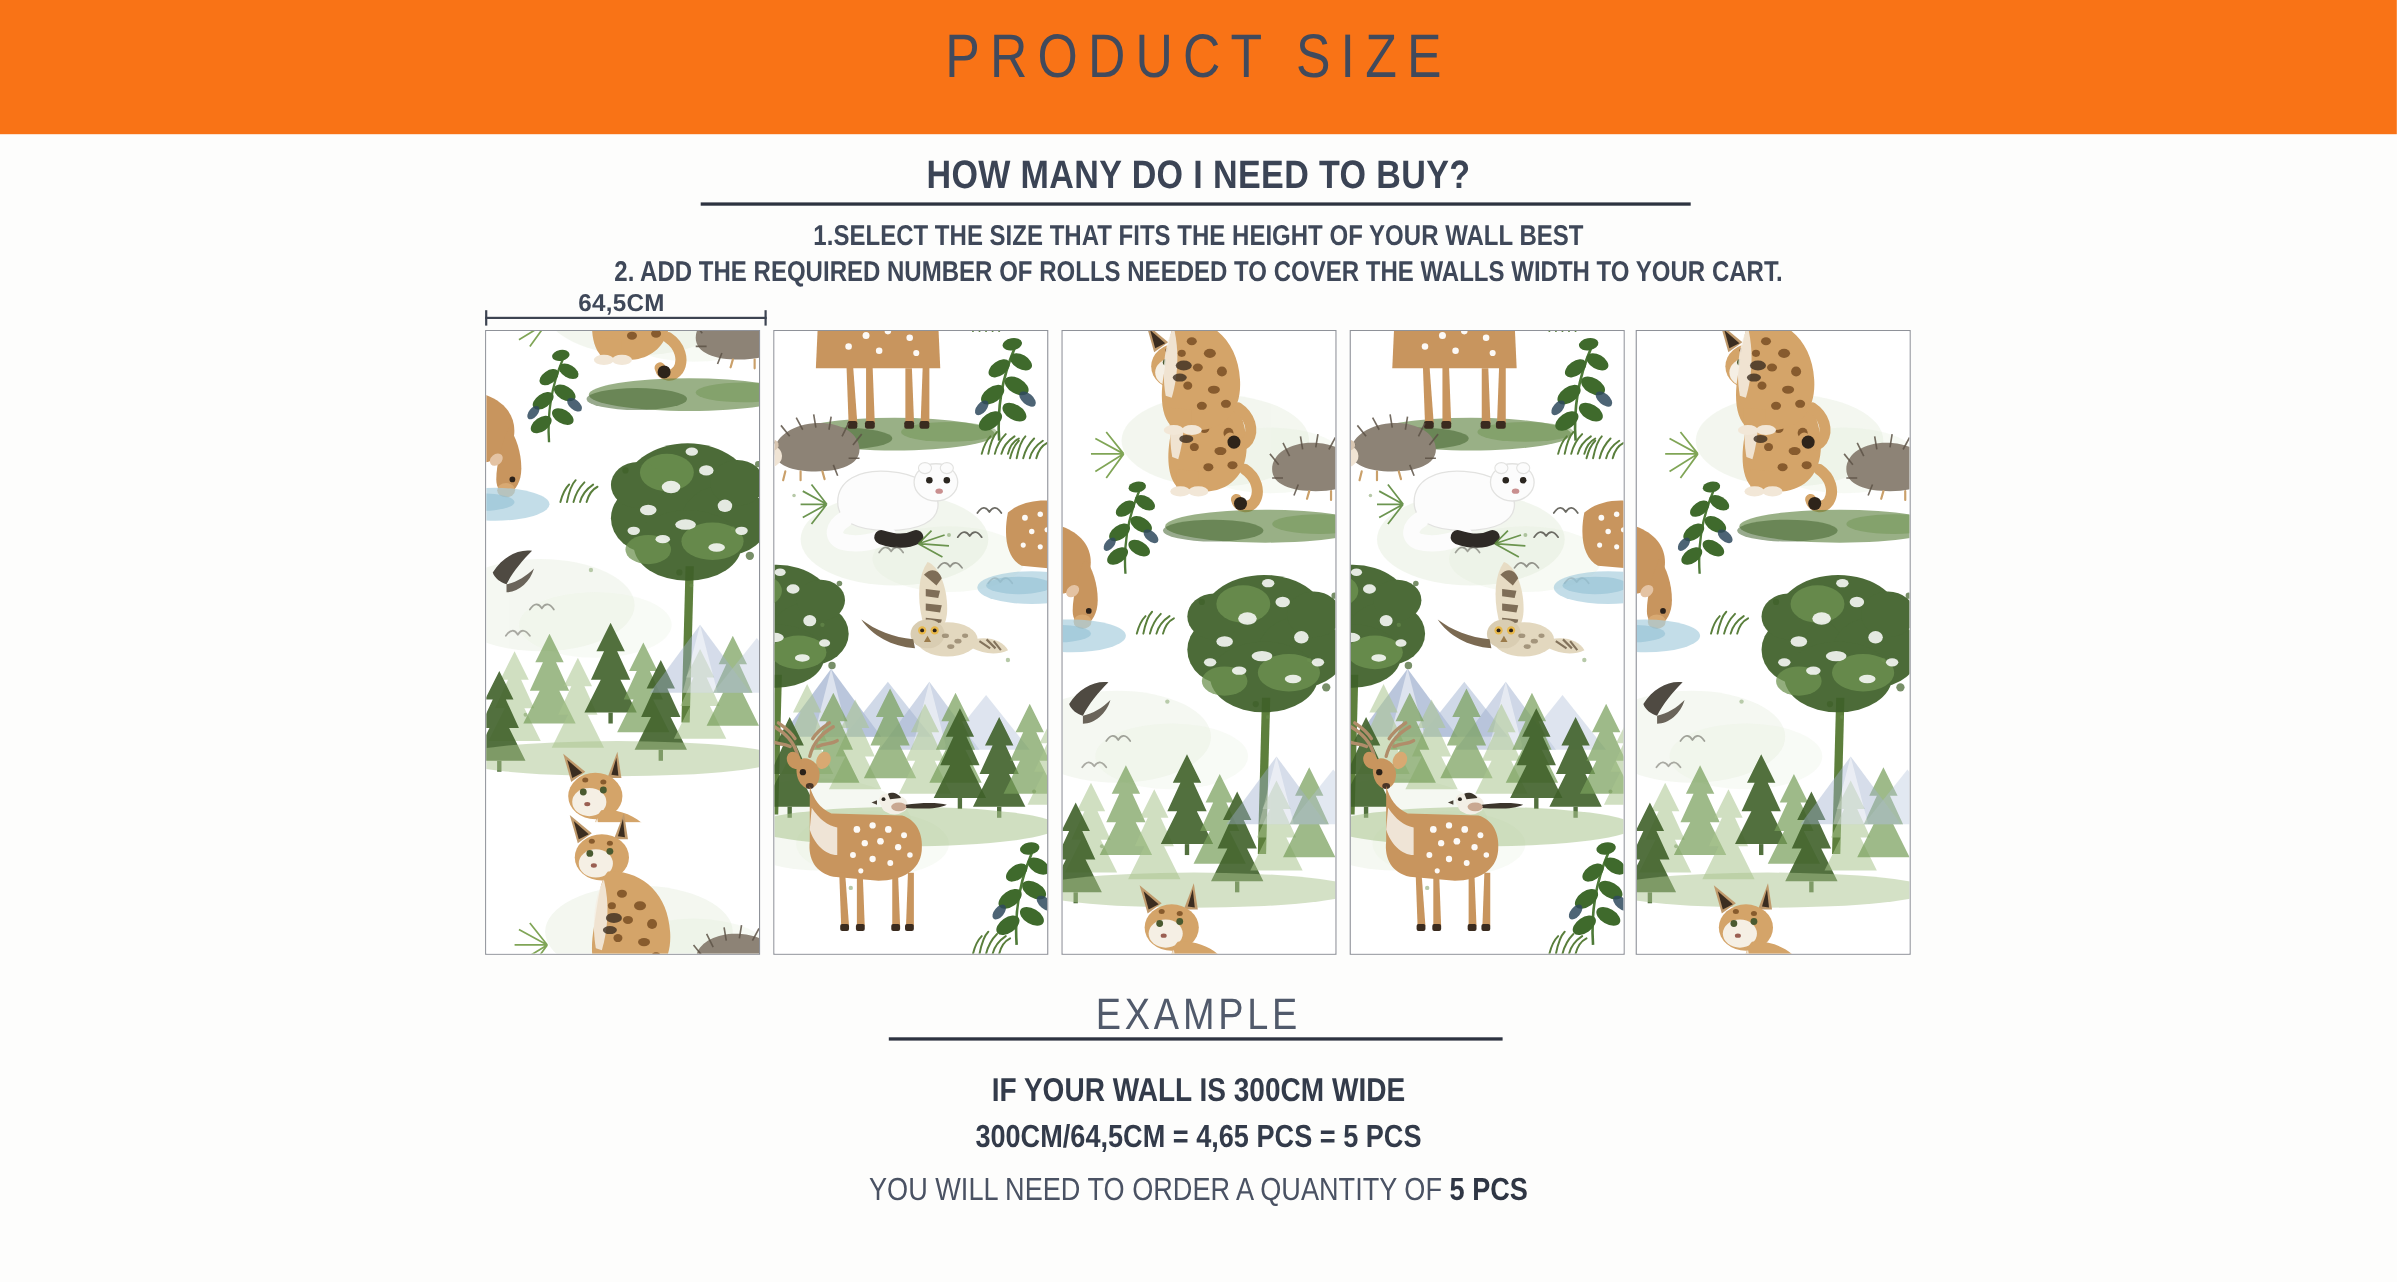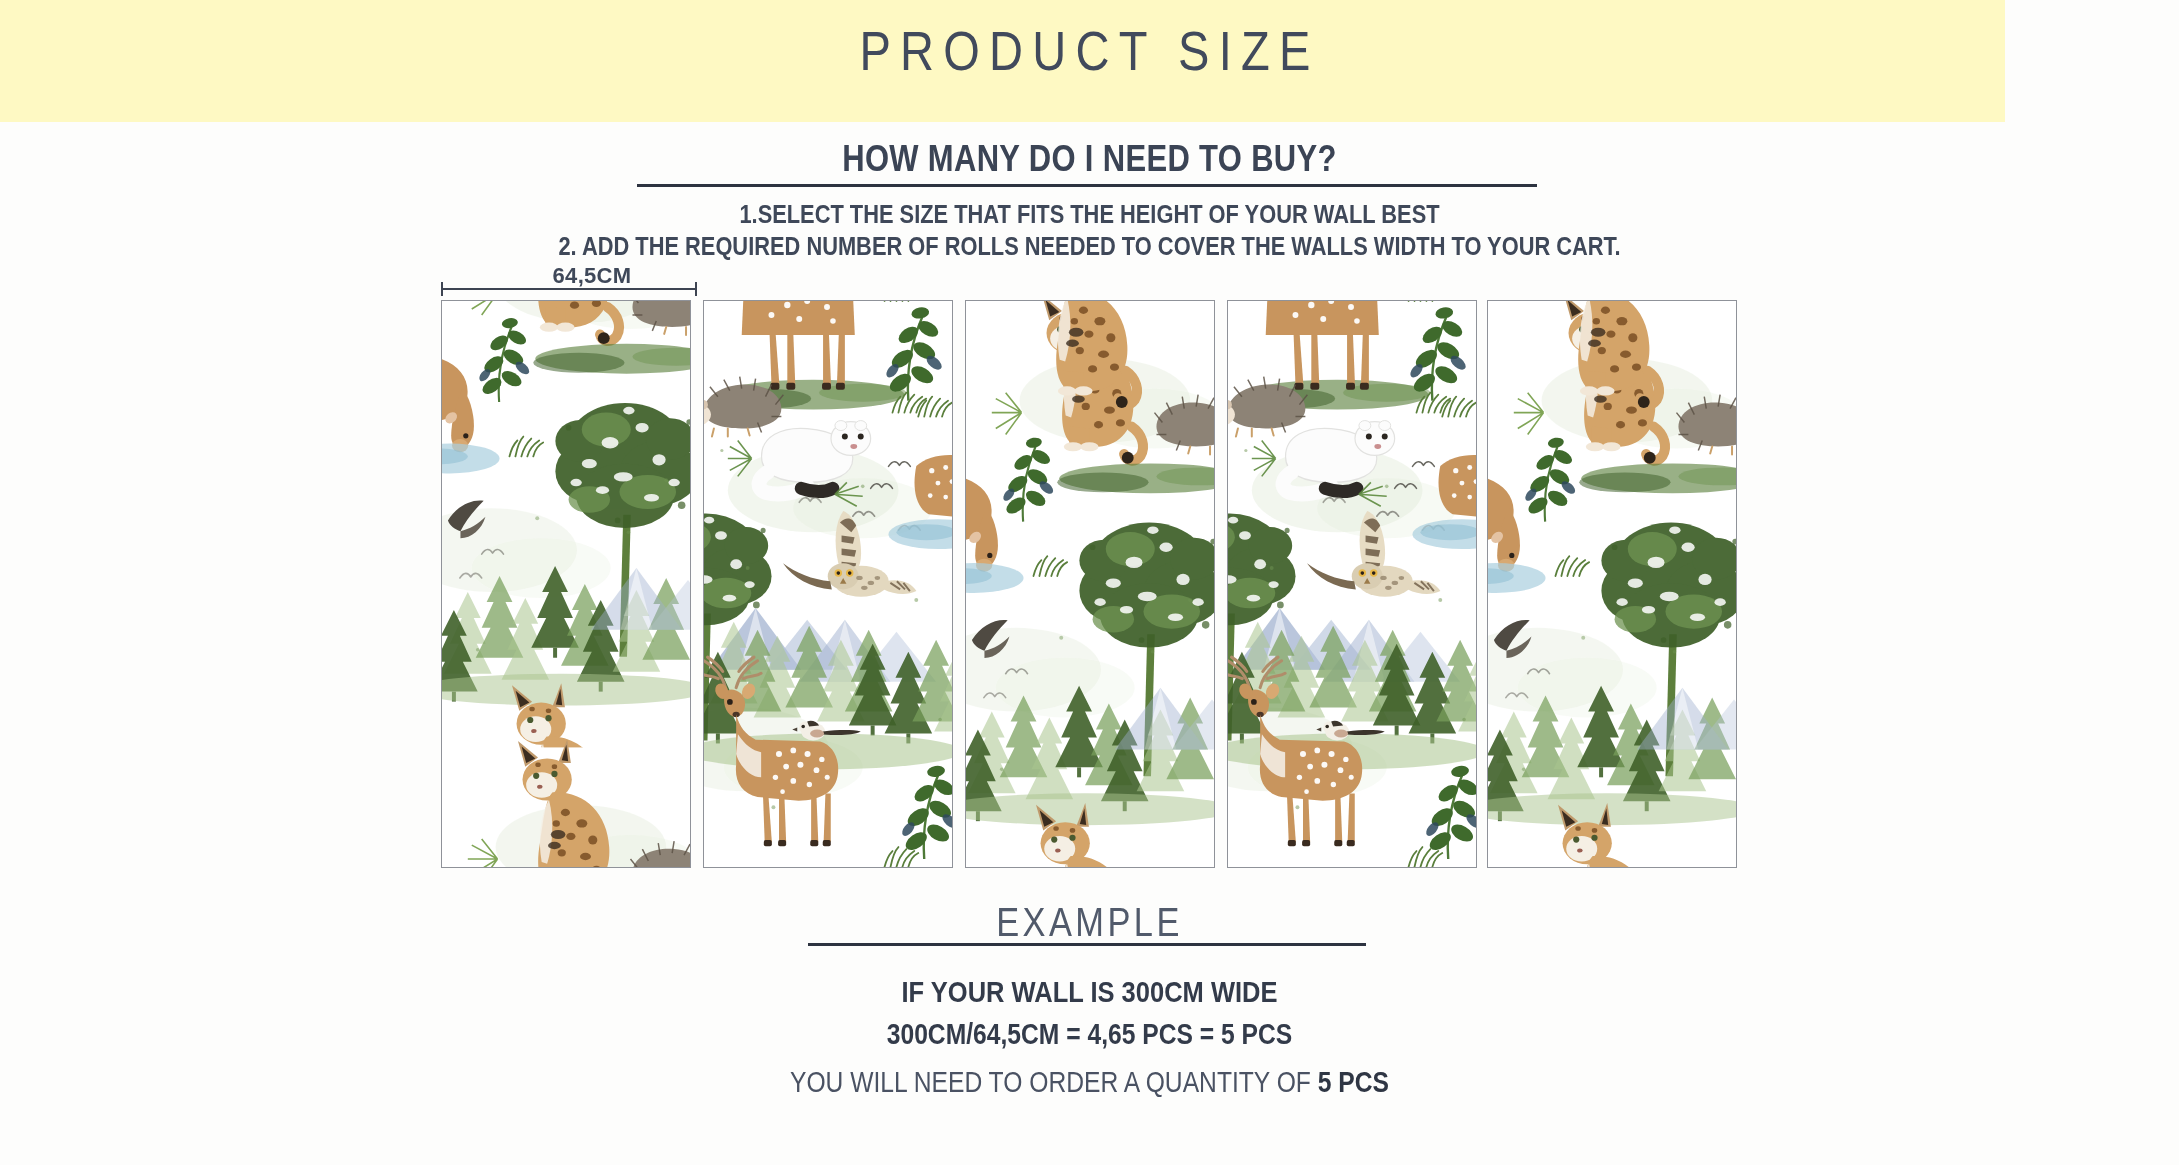--- a/index.html
+++ b/index.html
@@ -5,22 +5,22 @@
   html,body{margin:0;padding:0;}
   body{
     width:2179px;height:1165px;
     background:#fdfdfc;
     font-family:"Liberation Sans", sans-serif;
     color:#414a5c;
     overflow:hidden;
     position:relative;
   }
   #banner{
-    position:absolute;left:0;top:0;width:2005px;height:122px;
-    background:#fef9c3;
+    position:absolute;left:0;top:0;width:2179px;height:122px;
+    background:#f97316;
   }
   #banner-title{
     position:absolute;left:0;top:18px;width:2179px;
     text-align:center;
     font-size:56px;
     font-weight:300;
     letter-spacing:11px;
     color:#414a5c;
     transform:scaleX(0.84);
   }
@@ -49,21 +49,21 @@
   }
   #measure-bar{
     position:absolute;left:0;top:6px;width:256px;height:2px;background:#3d4452;
   }
   #measure .tick{
     position:absolute;top:0;width:2px;height:14px;background:#3d4452;
   }
   #measure .tick.left{left:0;}
   #measure .tick.right{right:0;}
   #measure-label{
-    position:absolute;left:464px;top:263px;width:256px;text-align:center;
+    position:absolute;left:437px;top:263px;width:256px;text-align:center;
     font-size:22px;font-weight:600;color:#3f4859;letter-spacing:.3px;
   }
 
   
   #panels{position:absolute;left:441px;top:300px;width:1296px;height:568px;}
   .panel{
     position:absolute;top:0;width:250px;height:568px;
     border:1.5px solid #8f9299;
     background:#ffffff;
     overflow:hidden;

